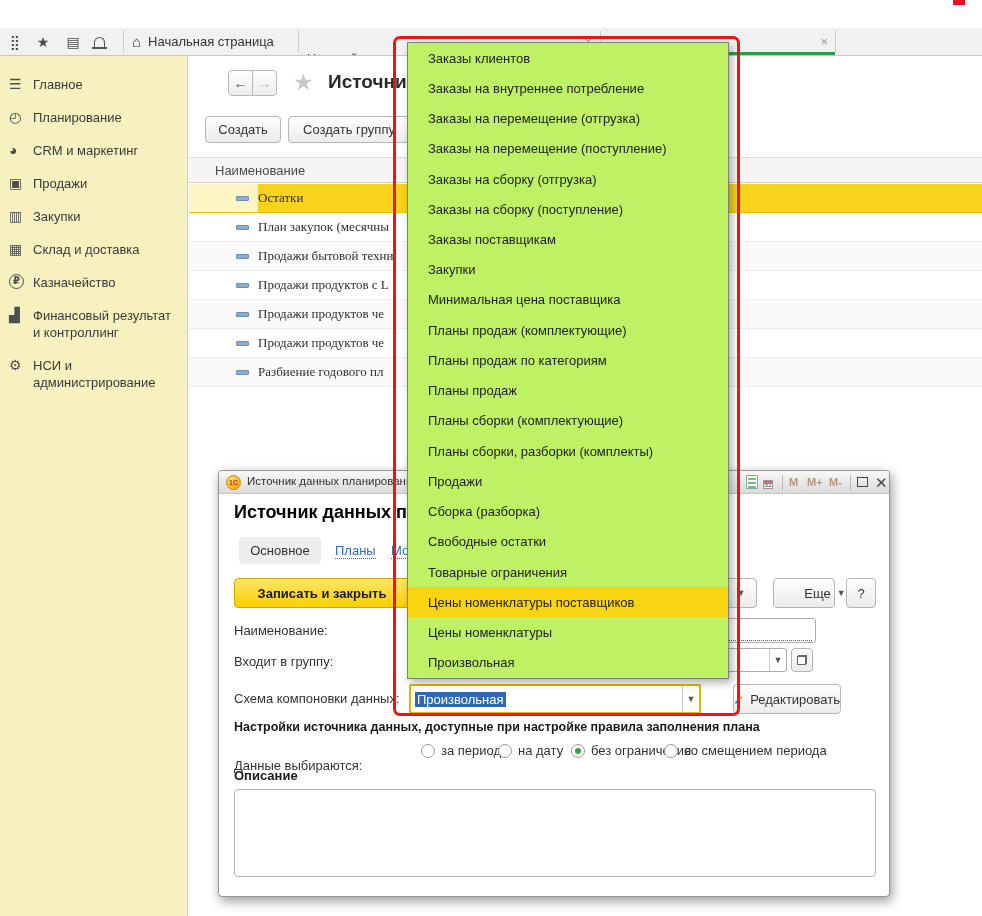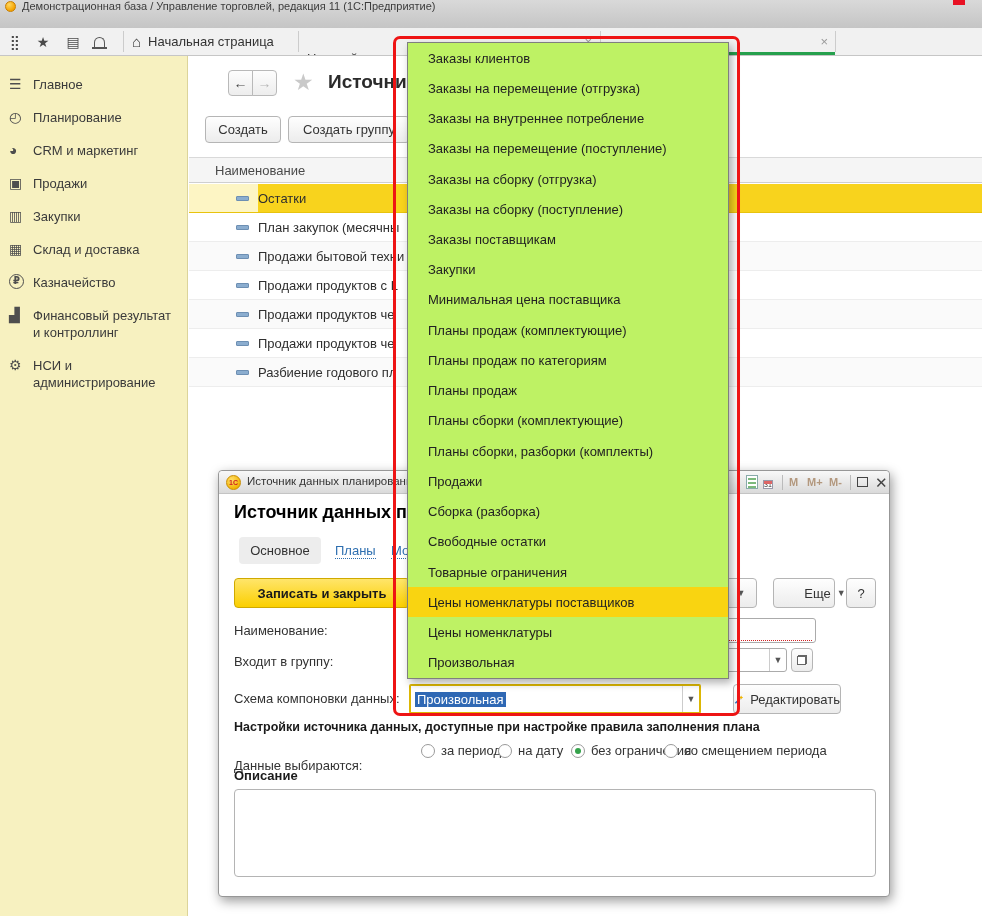--- a/index.html
+++ b/index.html
@@ -53,21 +53,21 @@
   .page-title { position:absolute; left:139px; top:15px; font-size:19px; font-weight:bold; color:#2b2b2b; white-space:nowrap; }
   .btn { display:flex; align-items:center; justify-content:center;
     background:linear-gradient(#fefefe,#ececec); border:1px solid #b5b5b5; border-radius:4px;
     font-size:13px; color:#333; white-space:nowrap; }
   .btn-create { position:absolute; left:16px; top:60px; width:76px; height:27px; }
   .btn-create-group { position:absolute; left:99px; top:60px; width:122px; height:27px; }
   .thead { position:absolute; left:0px; top:101px; width:793px; height:26px; background:#f5f5f5;
     border-top:1px solid #d9d9d9; border-bottom:1px solid #cfcfcf; display:flex; align-items:center;
     color:#4a4a4a; padding-left:26px; }
   .trows { position:absolute; left:0px; top:128px; width:793px; }
-  .trow { height:29px; display:flex; align-items:center; border-bottom:1px solid #ededed; background:#fff; }
+  .trow { height:29px; display:flex; align-items:center; border-bottom:1px solid #ededed; background:#fff;font-family:Liberation Serif, serif; }
   .trow.alt { background:#fafafa; }
   .row-iconcell { width:69px; flex:0 0 69px; display:flex; justify-content:flex-end; align-items:center; padding-right:9px; height:100%; }
   .dash { width:13px; height:5px; background:#8badcf; border:1px solid #6d8fb3; border-radius:1px; }
   .row-label { color:#2f2f2f; }
   .trow.sel { background:#f8d31d; border-bottom:1px solid #e8c30d; }
   .trow.sel .row-iconcell { background:#fdf5c4; }
 
   
   .dialog { position:absolute; left:218px; top:470px; width:672px; height:427px; background:#fff;
     border:1px solid #979797; border-radius:4px; box-shadow:2px 4px 12px rgba(0,0,0,.4); z-index:5; }
@@ -129,24 +129,20 @@
 
   
   .red-rect { position:absolute; left:393px; top:36px; width:347px; height:680px;
     border:3px solid #ee1414; border-radius:7px; z-index:30; }
 </style>
 </head>
 <body>
 
 <div id="app">
 
-  <div class="titlebar">
-    <span class="logo"></span>
-    <span class="title">Демонстрационная база / Управление торговлей, редакция 11 (1С:Предприятие)</span>
-  </div>
   <div class="red-sliver"></div>
 
   <div class="toolbar">
     <div class="tb-icon" style="left:0px">⣿</div>
     <div class="tb-icon" style="left:28px">★</div>
     <div class="tb-icon" style="left:58px">▤</div>
     <div class="tb-icon" style="left:84px">
         <span class="bell"></span>
       </div>
     <div class="tb-sep" style="left:123px"></div>
@@ -339,22 +335,22 @@
           <span>со смещением периода</span>
         </span>
       </div>
 
     <div class="desc-label">Описание</div>
     <div class="textarea"></div>
   </div>
 
   <div class="dropdown">
       <div class="dd-item">Заказы клиентов</div>
+      <div class="dd-item">Заказы на внутреннее потребление</div>
       <div class="dd-item">Заказы на перемещение (отгрузка)</div>
-      <div class="dd-item">Заказы на внутреннее потребление</div>
       <div class="dd-item">Заказы на перемещение (поступление)</div>
       <div class="dd-item">Заказы на сборку (отгрузка)</div>
       <div class="dd-item">Заказы на сборку (поступление)</div>
       <div class="dd-item">Заказы поставщикам</div>
       <div class="dd-item">Закупки</div>
       <div class="dd-item">Минимальная цена поставщика</div>
       <div class="dd-item">Планы продаж (комплектующие)</div>
       <div class="dd-item">Планы продаж по категориям</div>
       <div class="dd-item">Планы продаж</div>
       <div class="dd-item">Планы сборки (комплектующие)</div>

